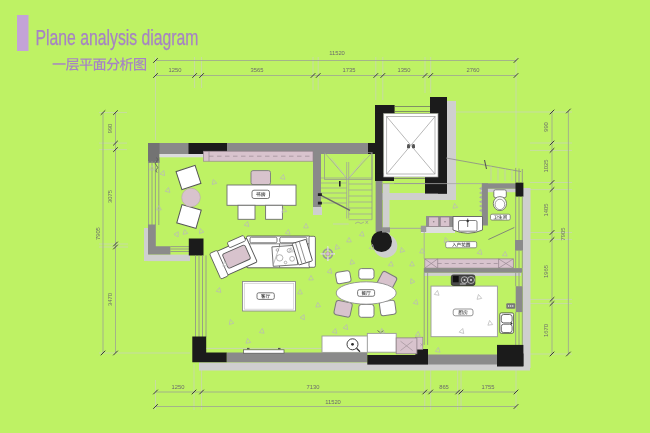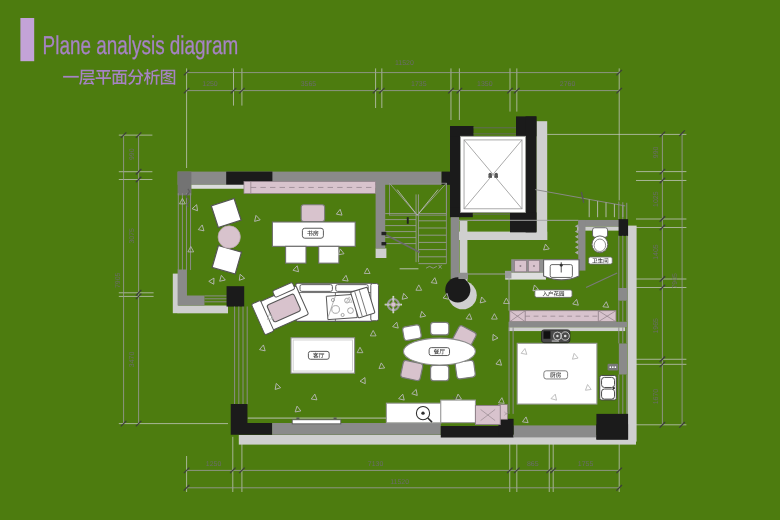--- a/index.html
+++ b/index.html
@@ -1,16 +1,16 @@
 <!DOCTYPE html>
 <html><head>
 <meta charset="utf-8">
 <style>
   html,body{margin:0;padding:0;background:#ffffff;}
-  .page{position:relative;width:650px;height:433px;overflow:hidden;background:#4d7c0f;
+  .page{position:relative;width:650px;height:433px;overflow:hidden;background:#bef264;
         font-family:"Liberation Sans", sans-serif;}
   text{font-family:"Liberation Sans", sans-serif;}
   .dimtxt{font-size:5.8px;fill:#6b6b6b;}
 </style>
 </head>
 <body>
 <div class="page">
 <svg width="650" height="433" viewBox="0 0 650 433">
 
 <rect x="17" y="15" width="11.5" height="36" fill="#c3a3d7"></rect>

